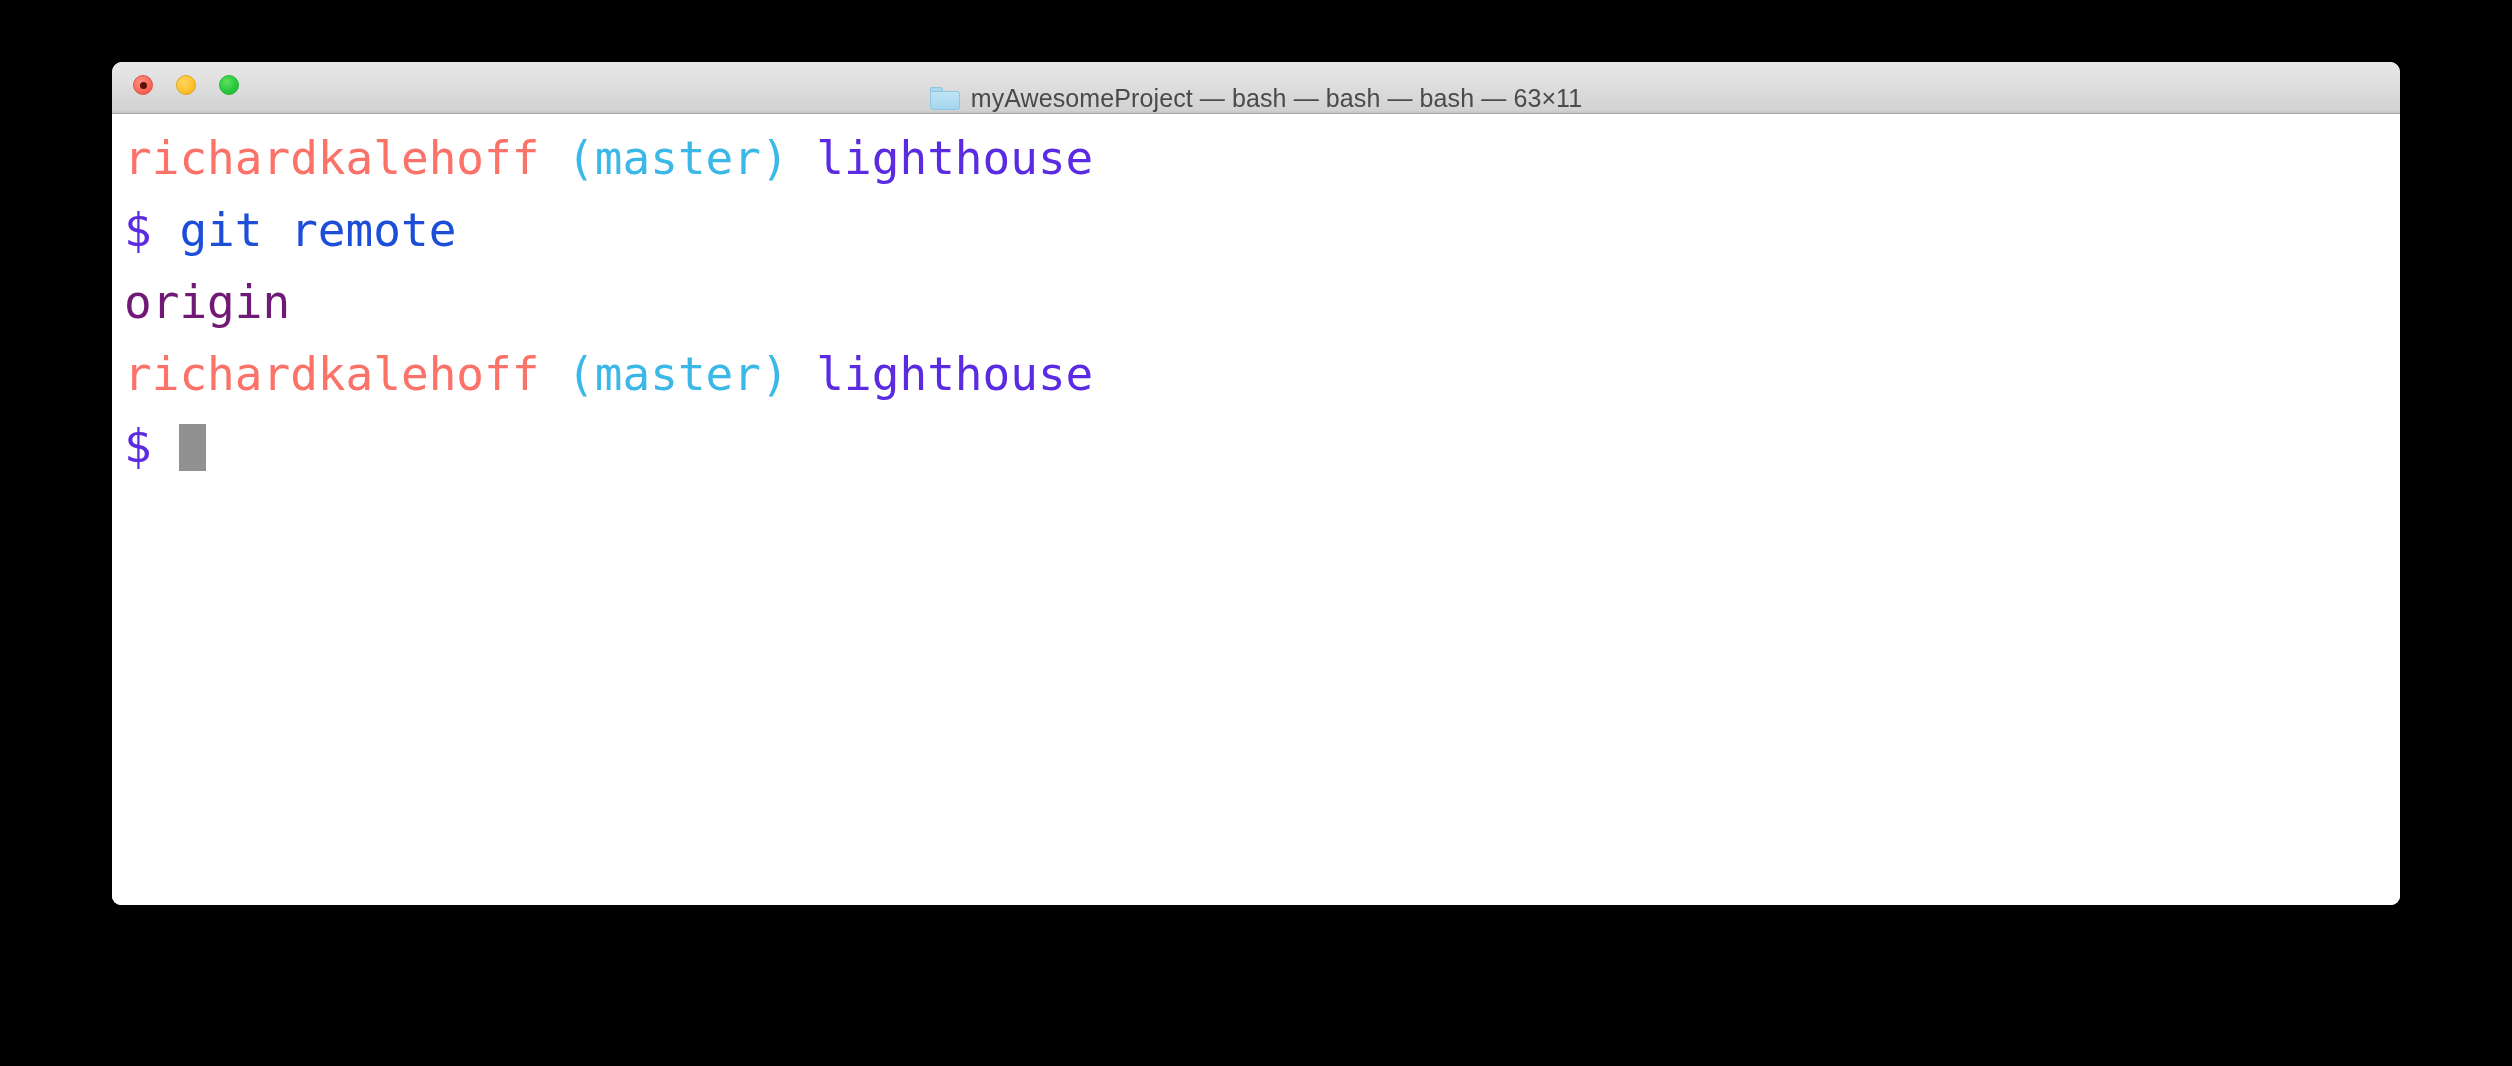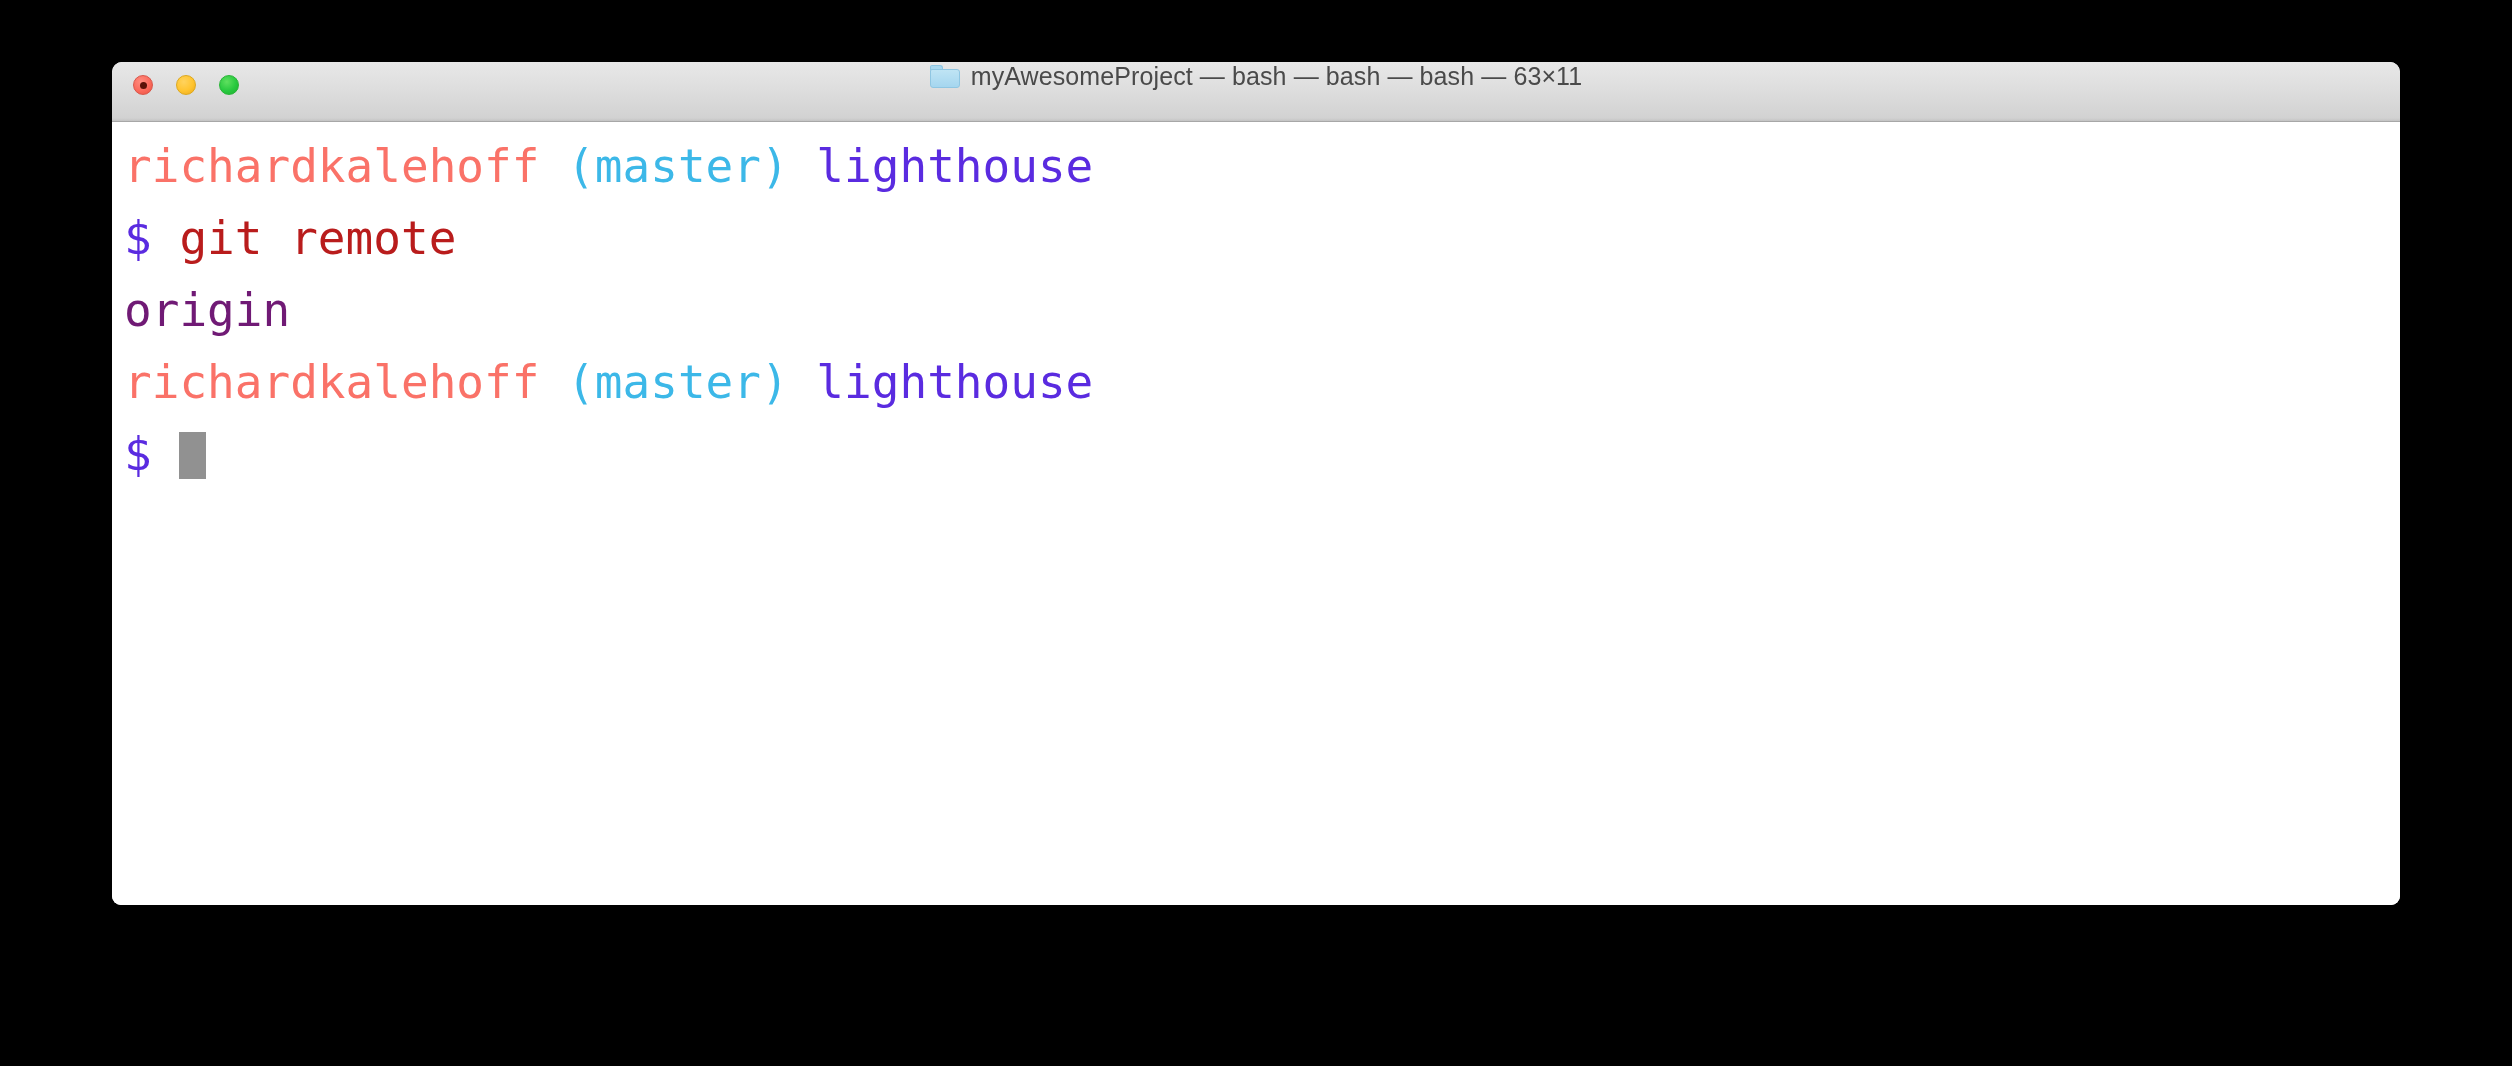--- a/index.html
+++ b/index.html
@@ -28,27 +28,27 @@
     height: 843px;
     border-radius: 10px 10px 9px 9px;
     background: #ffffff;
     overflow: hidden;
     box-shadow: 0 2px 6px rgba(0,0,0,0.35);
   }
 
   
   #title-bar {
     position: relative;
-    height: 60px;
+    height: 52px;
     width: 100%;
     background: linear-gradient(to bottom, #e8e8e8 0%, #dedede 45%, #d2d2d2 95%, #c3c3c3 100%);
     border-bottom: 1px solid #a7a7a7;
     box-sizing: border-box;
     display: flex;
-    align-items: flex-start;
+    align-items: flex-end;
     justify-content: center;
   }
 
   .traffic-lights {
     position: absolute;
     left: 21px;
     top: 0;
     height: 46px;
     display: flex;
     align-items: center;
@@ -187,21 +187,21 @@
           <span class="body"></span>
         </span>
         <span>myAwesomeProject — bash — bash — bash — 63×11</span>
       </div>
 
     </div>
 
     <div id="terminal-body">
 
     <div class="term-line"><span class="seg" style="color: rgb(250, 114, 104);">richardkalehoff </span><span class="seg" style="color: rgb(60, 184, 232);">(master) </span><span class="seg" style="color: rgb(90, 43, 224);">lighthouse</span></div>
-        <div class="term-line"><span class="seg" style="color: rgb(90, 43, 224);">$ </span><span class="seg" style="color: #b91c1c;">git remote</span></div>
+        <div class="term-line"><span class="seg" style="color: rgb(90, 43, 224);">$ </span><span class="seg" style="color: #1d4ed8;">git remote</span></div>
         <div class="term-line"><span class="seg" style="color: #701a75;">origin</span></div>
         <div class="term-line"><span class="seg" style="color: rgb(250, 114, 104);">richardkalehoff </span><span class="seg" style="color: rgb(60, 184, 232);">(master) </span><span class="seg" style="color: rgb(90, 43, 224);">lighthouse</span></div>
         <div class="term-line"><span class="seg" style="color: rgb(90, 43, 224);">$ </span><span class="cursor-block" style="background: rgb(145, 145, 145);"></span></div>
       </div>
 
   </div>
 
 </div>
 
 </body></html>

